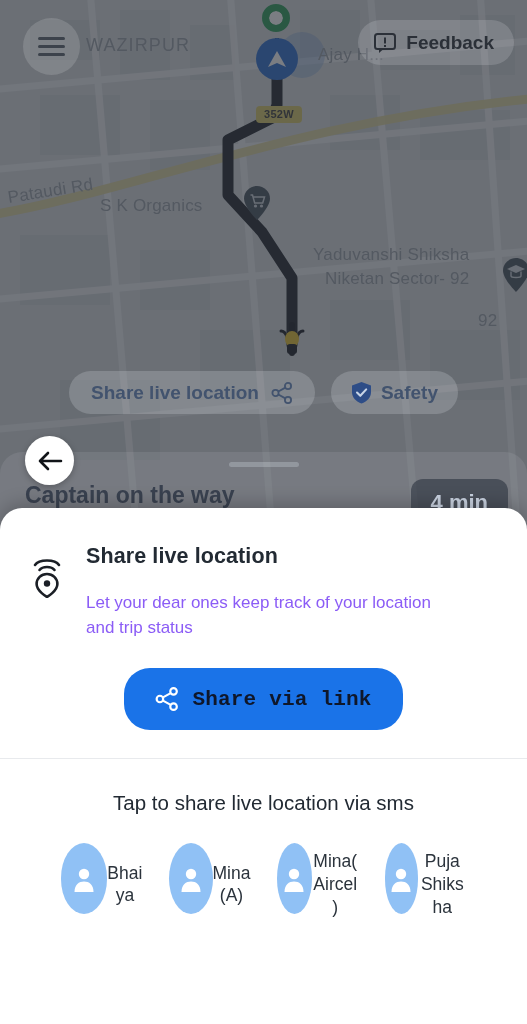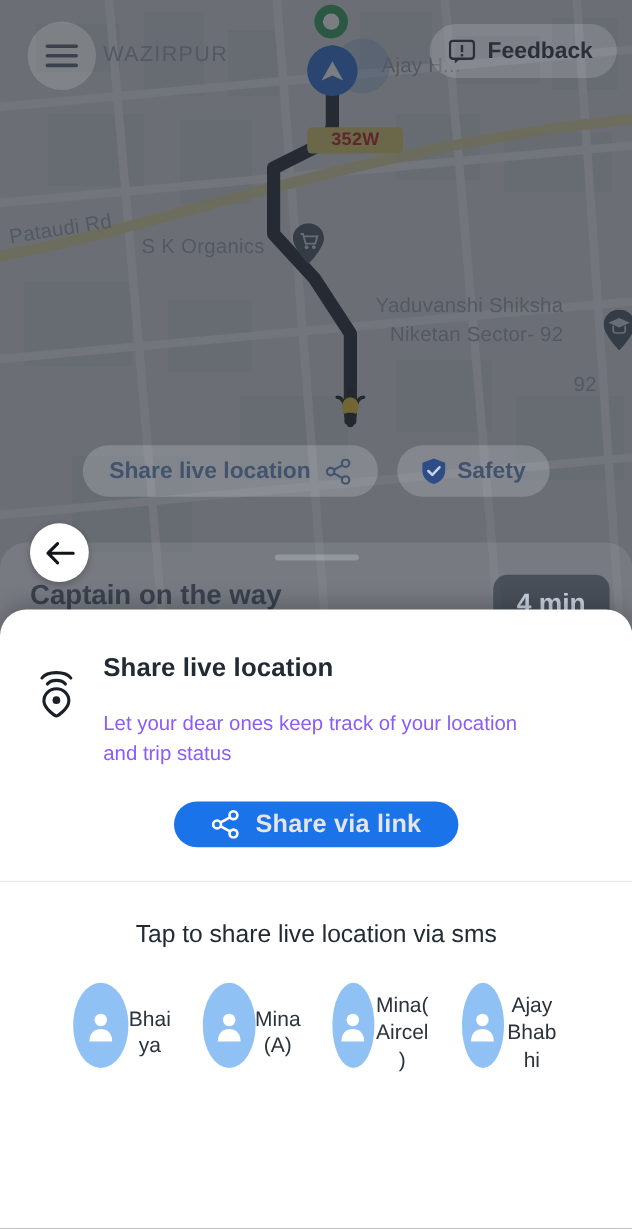--- a/index.html
+++ b/index.html
@@ -26,24 +26,24 @@
     letter-spacing: .2px;
     white-space: nowrap;
     text-shadow: 0 0 3px rgba(255,255,255,.12);
   }
   .map-label.small { font-size: 18px; letter-spacing: 1.1px; }
   .map-label.rot { transform: rotate(-9deg); transform-origin: left center; }
 
   .road-shield {
     position: absolute;
     background: #d8c96a;
-    color: #b91c1c;
-    font-size: 15px;
+    color: #404040;
+    font-size: 11px;
     font-weight: 700;
-    padding: 2px 20px 3px;
+    padding: 2px 8px 3px;
     border-radius: 4px;
     letter-spacing: .3px;
   }
 
   .poi {
     position: absolute;
     width: 26px; height: 34px;
   }
 
   
@@ -154,24 +154,24 @@
   .sheet-head-title {
     font-size: 21.5px; font-weight: 700; color: #222a33; letter-spacing: .1px;
   }
   .sheet-head-sub {
     margin-top: 22px;
     font-size: 17px; line-height: 1.45; color: #8b5cf6; max-width: 352px;
   }
   .share-link-wrap { margin-top: 28px; display: flex; justify-content: center; }
   .share-link-btn {
     display: inline-flex; align-items: center; gap: 13px;
-    background: #1a73e8; color: #e5e5e5;
+    background: #1a73e8; color: #0f172a;
     border: none; border-radius: 26px;
-    height: 38px; padding: 0 31px;
-    font-size: 21px; font-weight: 700; letter-spacing: .2px;
+    height: 62px; padding: 0 31px;
+    font-size: 21px; font-weight: 700; letter-spacing: .2px; font-family: Liberation Mono, monospace;
   }
   .sheet-divider { margin-top: 28px; height: 1px; background: #e8eaed; }
 
   .sms-title {
     margin-top: 32px; text-align: center;
     font-size: 20.5px; font-weight: 400; color: #222a33;
   }
   .contacts {
     margin-top: 24px;
     display: flex; justify-content: center; gap: 26px;
@@ -261,21 +261,21 @@
       <ellipse cx="17" cy="19" rx="7" ry="8" fill="#e8c233"></ellipse>
       <rect x="12" y="24" width="10" height="10" rx="3" fill="#1c1f25"></rect>
     </svg>
 
     <div class="road-shield" style="left:256px; top:106px;">352W</div>
 
     <div id="map-labels">
         <div class="map-label small" style="left: 86px; top: 35px;">WAZIRPUR</div>
         <div class="map-label" style="left: 318px; top: 45px;">Ajay H...</div>
         <div class="map-label rot" style="left: 8px; top: 188px;">Pataudi Rd</div>
-        <div class="map-label" style="left: 118px; top: 196px;">S K Organics</div>
+        <div class="map-label" style="left: 100px; top: 196px;">S K Organics</div>
         <div class="map-label" style="left: 313px; top: 245px;">Yaduvanshi Shiksha</div>
         <div class="map-label" style="left: 325px; top: 269px;">Niketan Sector- 92</div>
         <div class="map-label" style="left: 478px; top: 311px;">92</div>
       </div>
 
     <div class="map-scrim"></div>
   </div>
 
   <button class="hamburger-btn">
     <span style="display:contents;">
@@ -384,18 +384,18 @@
           </div>
           <div class="contact-name">Mina(Aircel)</div>
         </div>
         <div class="contact">
           <div class="contact-avatar">
             <svg width="26" height="28" viewBox="0 0 26 28">
               <circle cx="13" cy="9" r="5.2" fill="#ffffff"></circle>
               <path d="M3.5 27 C3.5 19.5 8 16.5 13 16.5 C18 16.5 22.5 19.5 22.5 27 Z" fill="#ffffff"></path>
             </svg>
           </div>
-          <div class="contact-name">Ajay Bhabhi</div>
+          <div class="contact-name">Puja Shiksha</div>
         </div>
       </div>
   </div>
 
 </div>
 
 </body></html>

